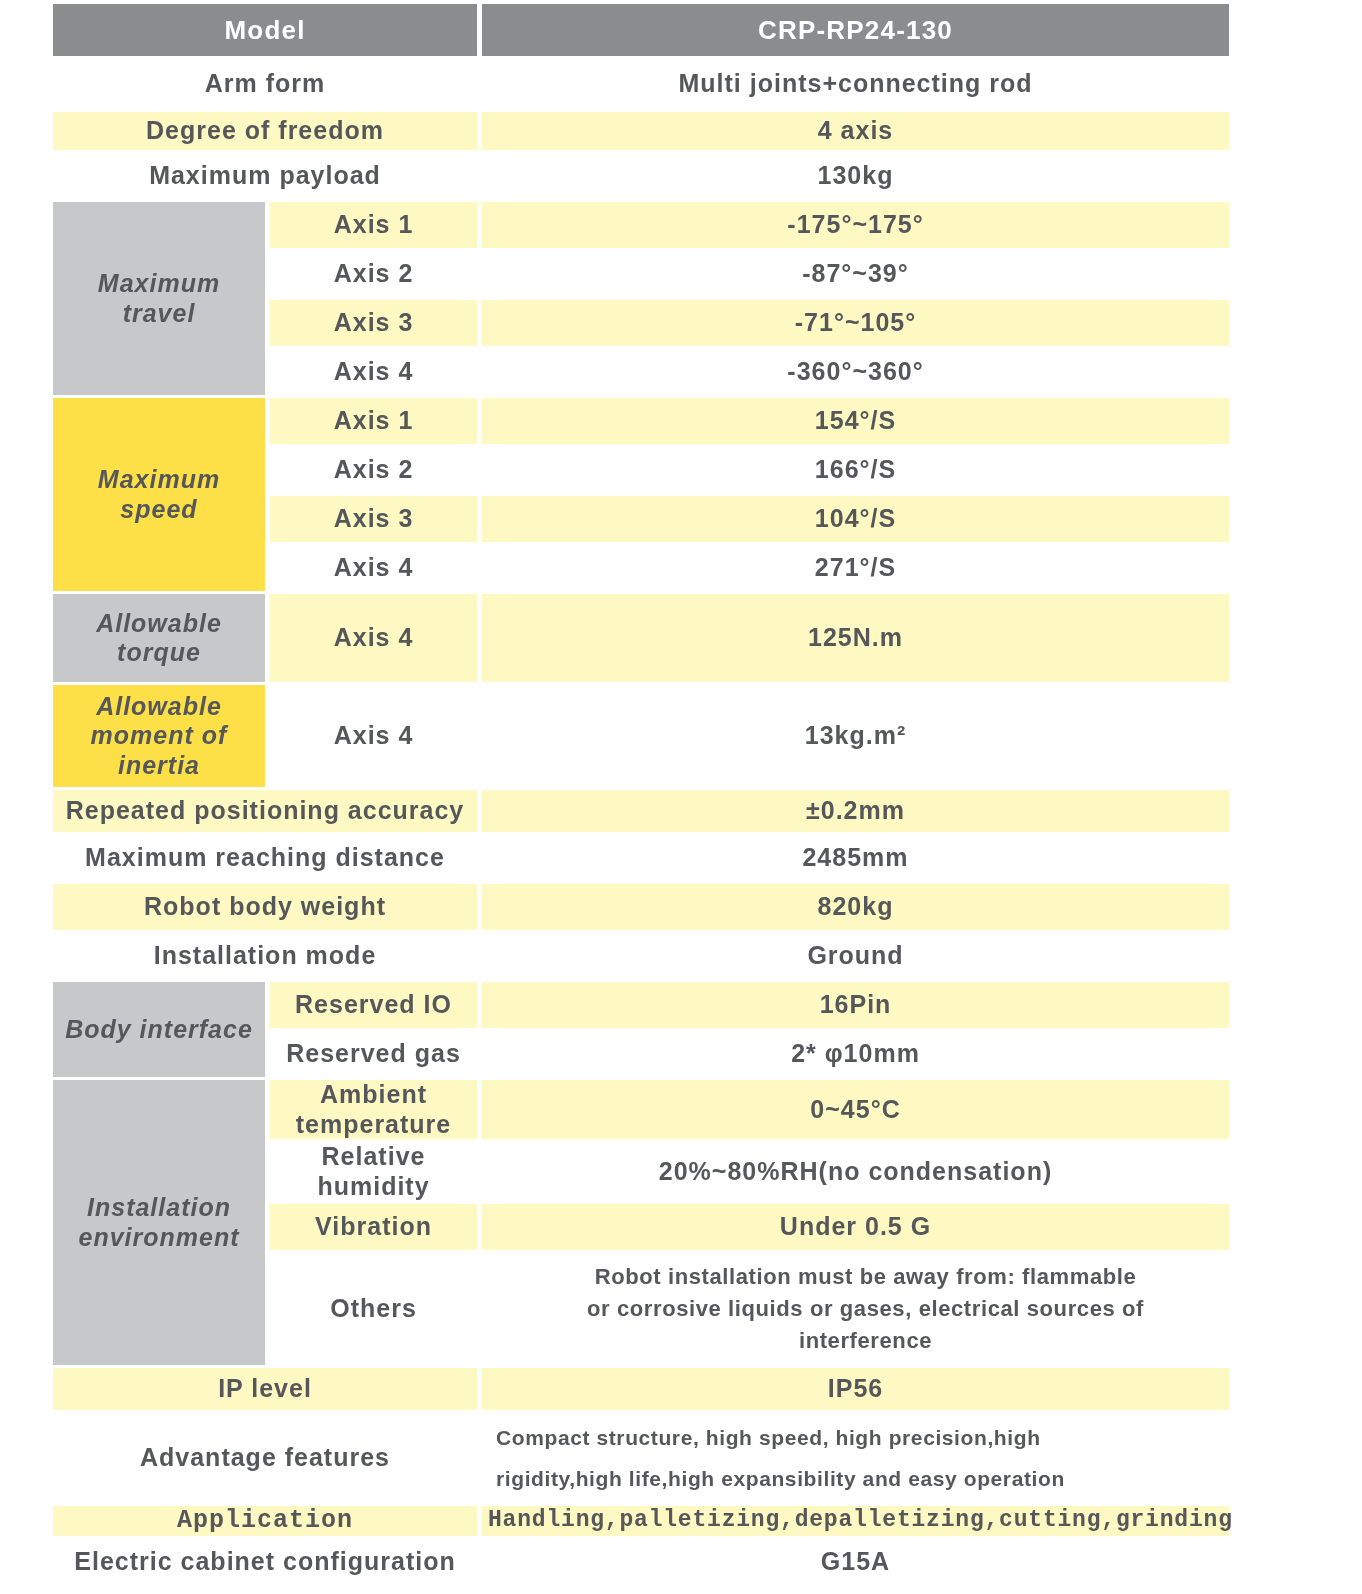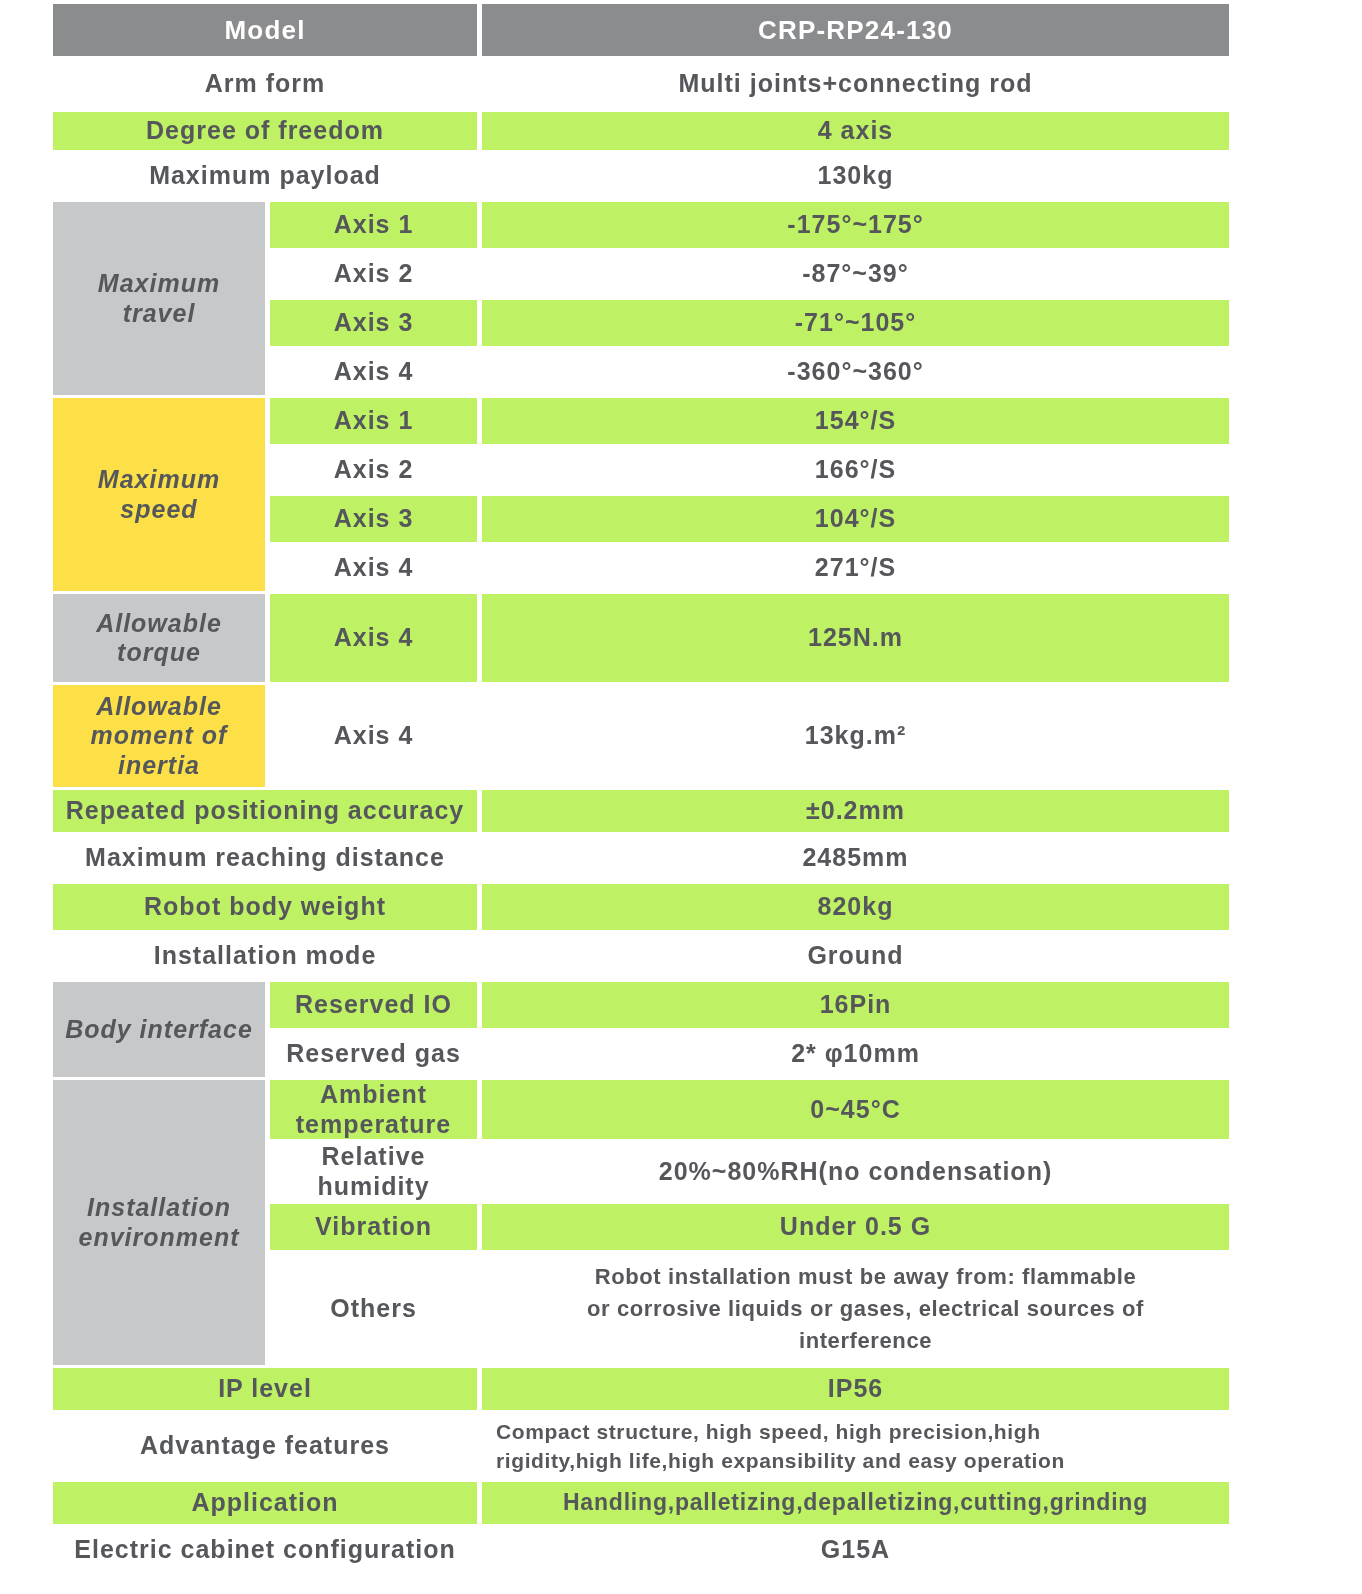--- a/index.html
+++ b/index.html
@@ -33,48 +33,48 @@
     color:#ffffff;
     height:52px;
     font-size:26px;
     letter-spacing:1.2px;
     white-space:nowrap;
   }
   td.lbl{white-space:nowrap;}
   td.axis{white-space:normal;}
   td.val{white-space:nowrap;}
   td.grp{white-space:normal;font-style:italic;}
-  tr.g td.lbl, tr.g td.axis, tr.g td.val{background:#bef264;}
+  tr.g td.lbl, tr.g td.axis, tr.g td.val{background:#fef9c3;}
   td.grp.dark{background:#c6c8ca;}
   td.grp.light{background:#fde047;}
   
   tbody tr:nth-child(1) td{height:50px;}
   tbody tr:nth-child(2) td{height:38px;}
   tbody tr:nth-child(12) td{height:88px;}
   tbody tr:nth-child(13) td{height:102px;}
   tbody tr:nth-child(14) td{height:42px;margin-left:20px;}
   tbody tr:nth-child(24) td{height:42px;}
-  tbody tr:nth-child(26) td{height:42px;}
+  tbody tr:nth-child(26) td{height:30px;font-family:Liberation Mono, monospace;}
   
   tbody tr:nth-child(23) td.val{
     white-space:pre-line;
     text-align:center;
     padding:8px 30px 8px 50px;
     font-size:22px;
     letter-spacing:0.6px;
     line-height:32px;
   }
   
   tbody tr:nth-child(25) td.val{
     white-space:pre-line;
     text-align:left;
     padding:4px 10px 4px 14px;
     font-size:21px;
     letter-spacing:0.6px;
-    line-height:29px;
+    line-height:41px;
   }
   
   tbody tr:nth-child(26) td.val{
     font-size:23px;
     letter-spacing:0.8px;
   }
 </style>
 </head>
 <body>
 

